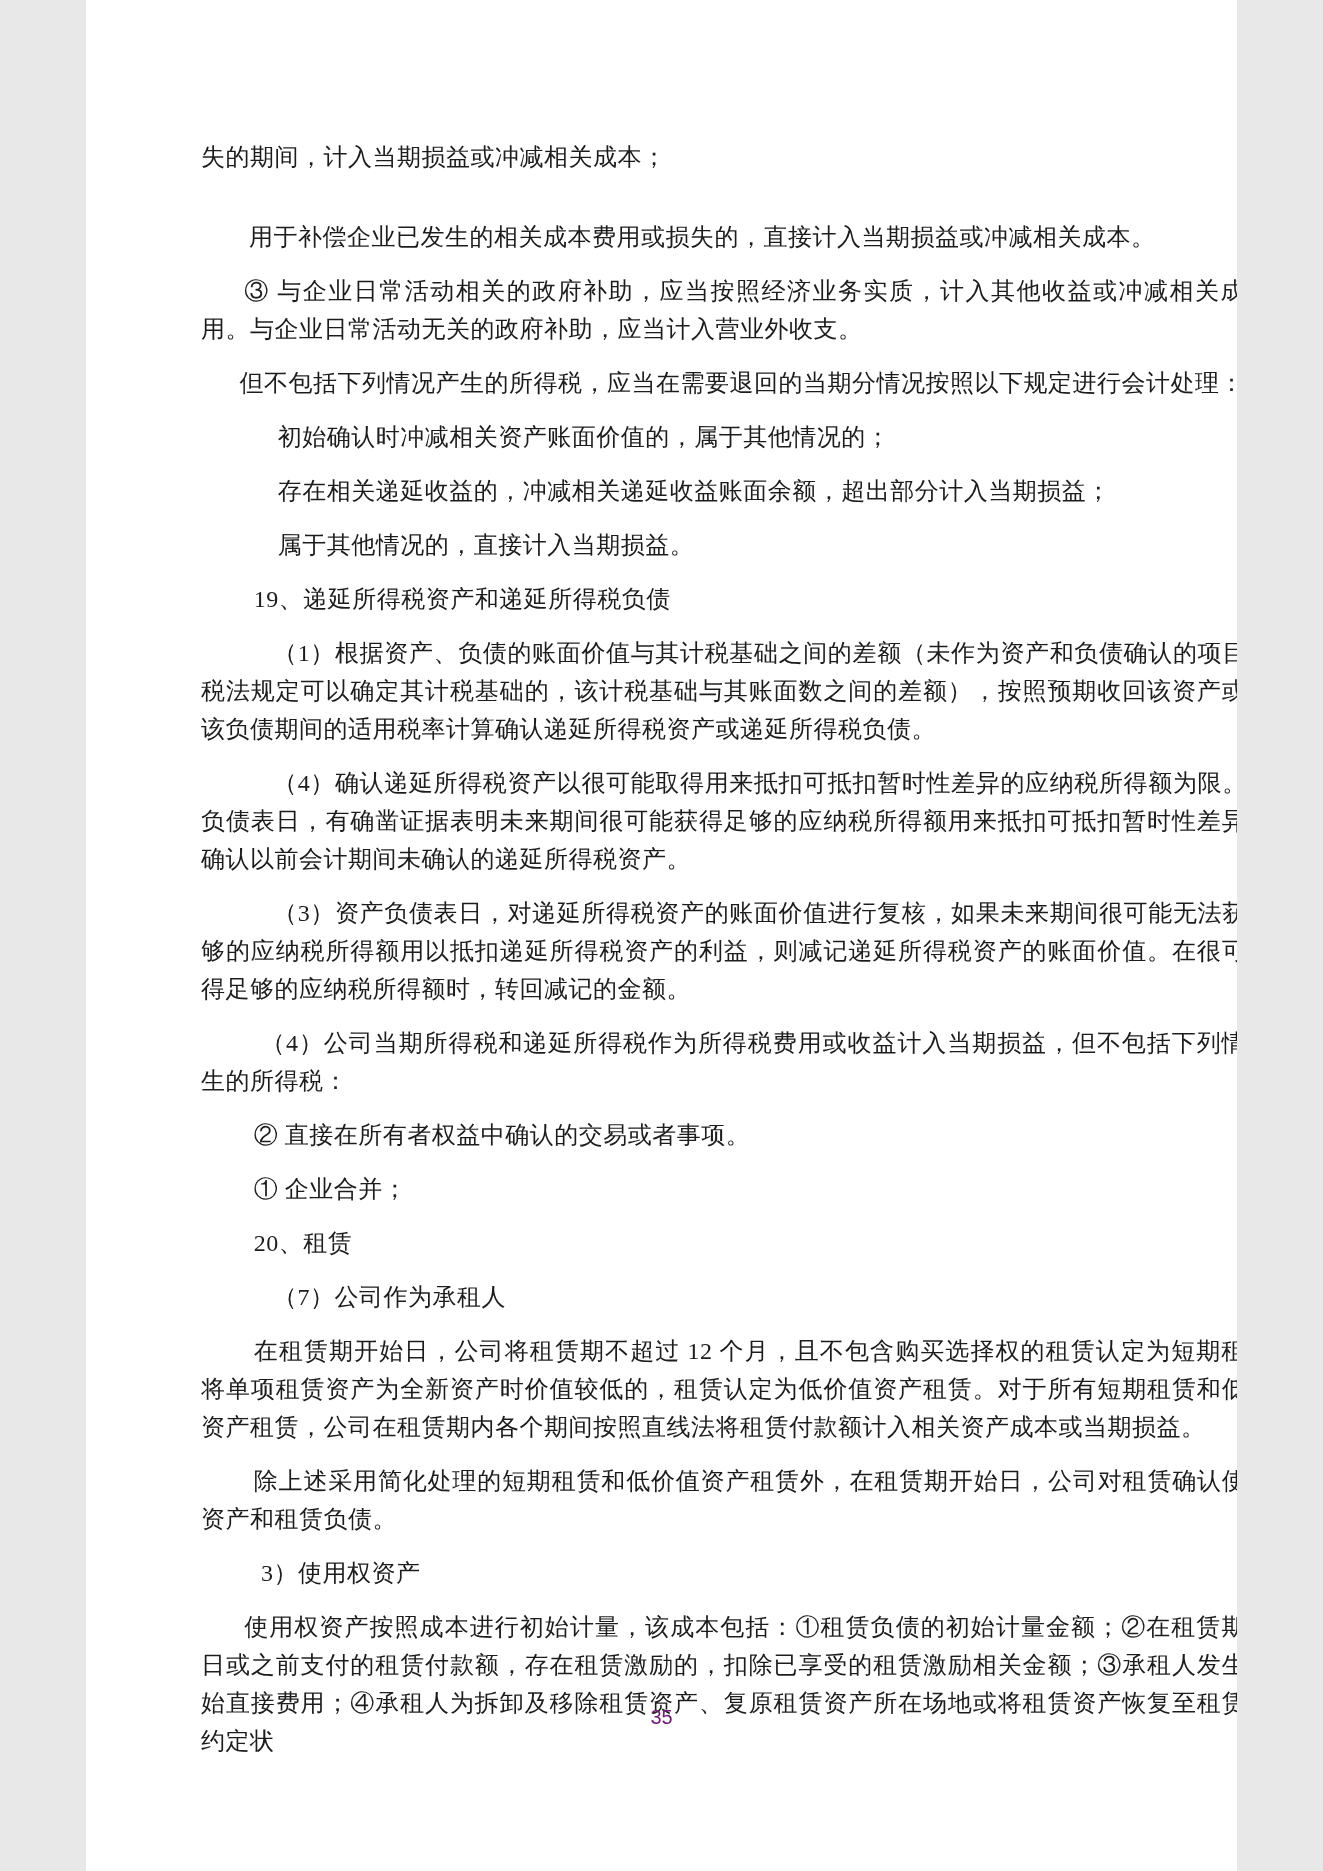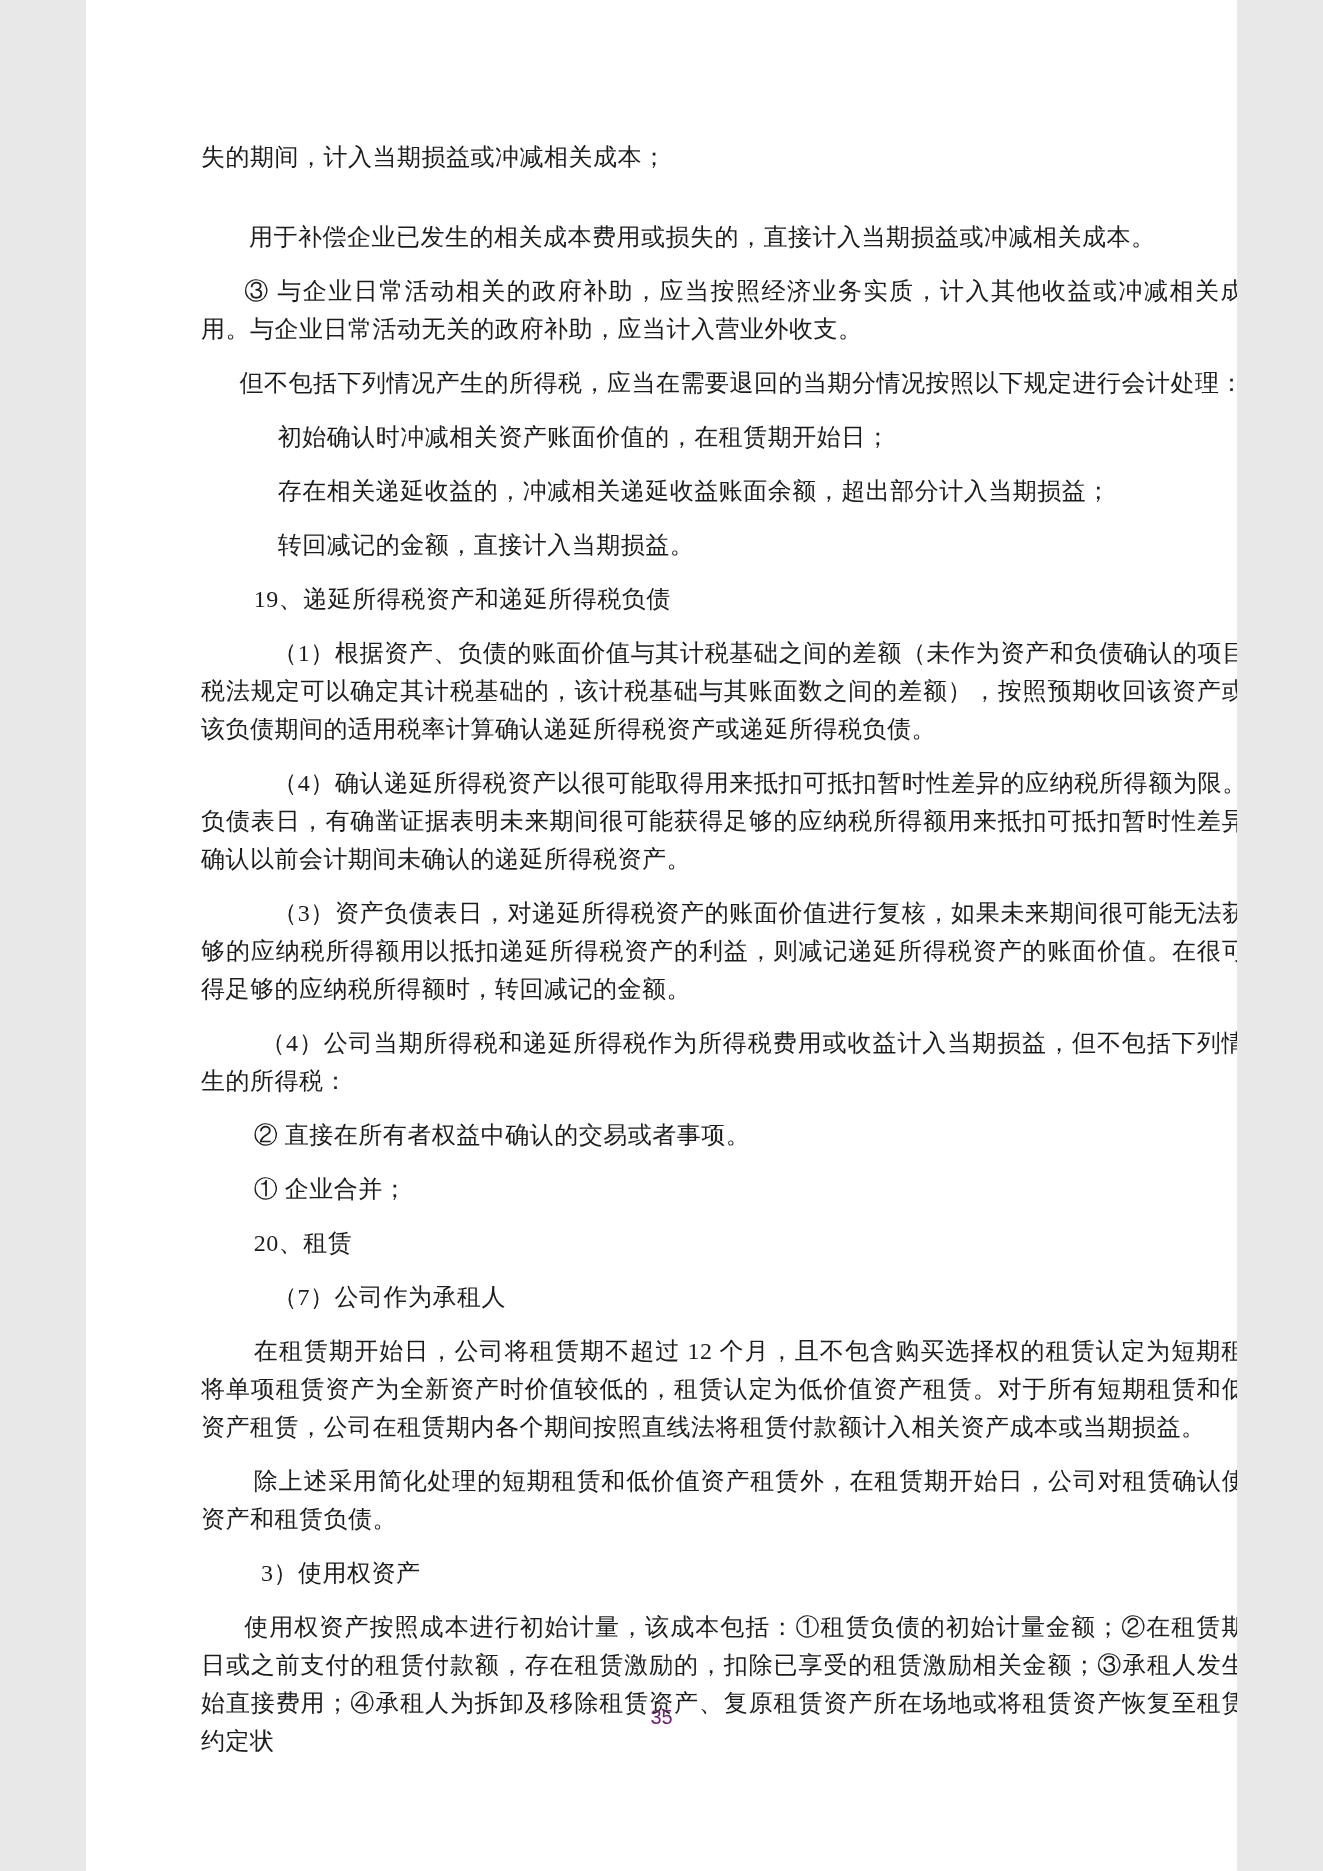--- a/index.html
+++ b/index.html
@@ -50,23 +50,23 @@
 </style>
 </head>
 <body>
 
 <div class="page">
   <div class="content">
     <p class="blk i0">失的期间，计入当期损益或冲减相关成本；</p>
     <p class="blk i20">用于补偿企业已发生的相关成本费用或损失的，直接计入当期损益或冲减相关成本。</p>
     <p class="blk i18">③ 与企业日常活动相关的政府补助，应当按照经济业务实质，计入其他收益或冲减相关成本费用。与企业日常活动无关的政府补助，应当计入营业外收支。</p>
     <p class="blk i16">但不包括下列情况产生的所得税，应当在需要退回的当期分情况按照以下规定进行会计处理：</p>
-    <p class="blk i32">初始确认时冲减相关资产账面价值的，在租赁期开始日；</p>
+    <p class="blk i32">初始确认时冲减相关资产账面价值的，属于其他情况的；</p>
     <p class="blk i32">存在相关递延收益的，冲减相关递延收益账面余额，超出部分计入当期损益；</p>
-    <p class="blk i32">转回减记的金额，直接计入当期损益。</p>
+    <p class="blk i32">属于其他情况的，直接计入当期损益。</p>
     <h2 class="blk i22 bold">19、递延所得税资产和递延所得税负债</h2>
     <p class="blk i30">（1）根据资产、负债的账面价值与其计税基础之间的差额（未作为资产和负债确认的项目按照税法规定可以确定其计税基础的，该计税基础与其账面数之间的差额），按照预期收回该资产或清偿该负债期间的适用税率计算确认递延所得税资产或递延所得税负债。</p>
     <p class="blk i30">（4）确认递延所得税资产以很可能取得用来抵扣可抵扣暂时性差异的应纳税所得额为限。资产负债表日，有确凿证据表明未来期间很可能获得足够的应纳税所得额用来抵扣可抵扣暂时性差异的，确认以前会计期间未确认的递延所得税资产。</p>
     <p class="blk i30">（3）资产负债表日，对递延所得税资产的账面价值进行复核，如果未来期间很可能无法获得足够的应纳税所得额用以抵扣递延所得税资产的利益，则减记递延所得税资产的账面价值。在很可能获得足够的应纳税所得额时，转回减记的金额。</p>
     <p class="blk i25">（4）公司当期所得税和递延所得税作为所得税费用或收益计入当期损益，但不包括下列情况产生的所得税：</p>
     <p class="blk i22">② 直接在所有者权益中确认的交易或者事项。</p>
     <p class="blk i22">① 企业合并；</p>
     <h2 class="blk i22 bold">20、租赁</h2>
     <p class="blk i30">（7）公司作为承租人</p>
     <p class="blk i22">在租赁期开始日，公司将租赁期不超过 12 个月，且不包含购买选择权的租赁认定为短期租赁；将单项租赁资产为全新资产时价值较低的，租赁认定为低价值资产租赁。对于所有短期租赁和低价值资产租赁，公司在租赁期内各个期间按照直线法将租赁付款额计入相关资产成本或当期损益。</p>

